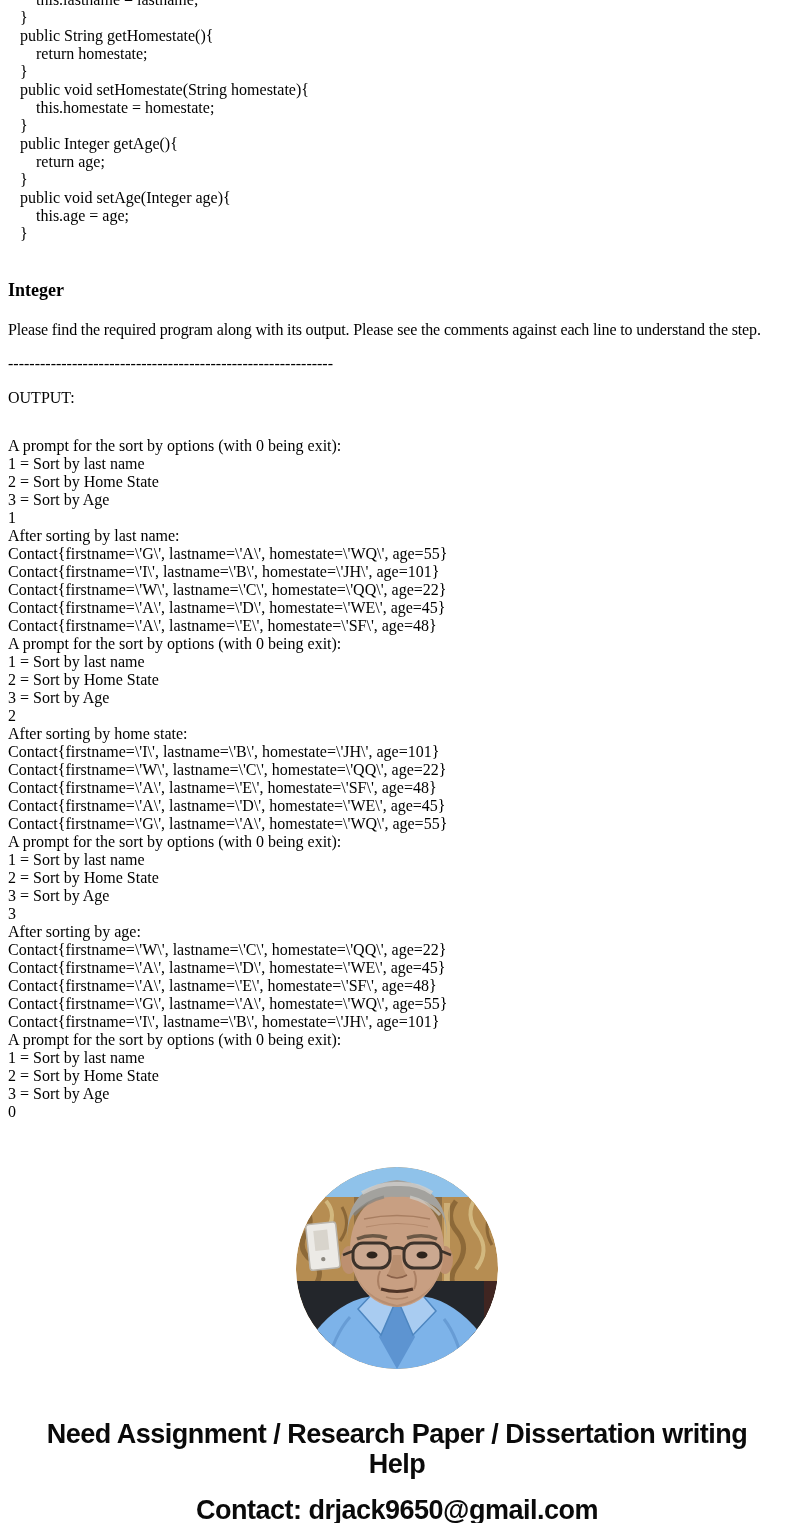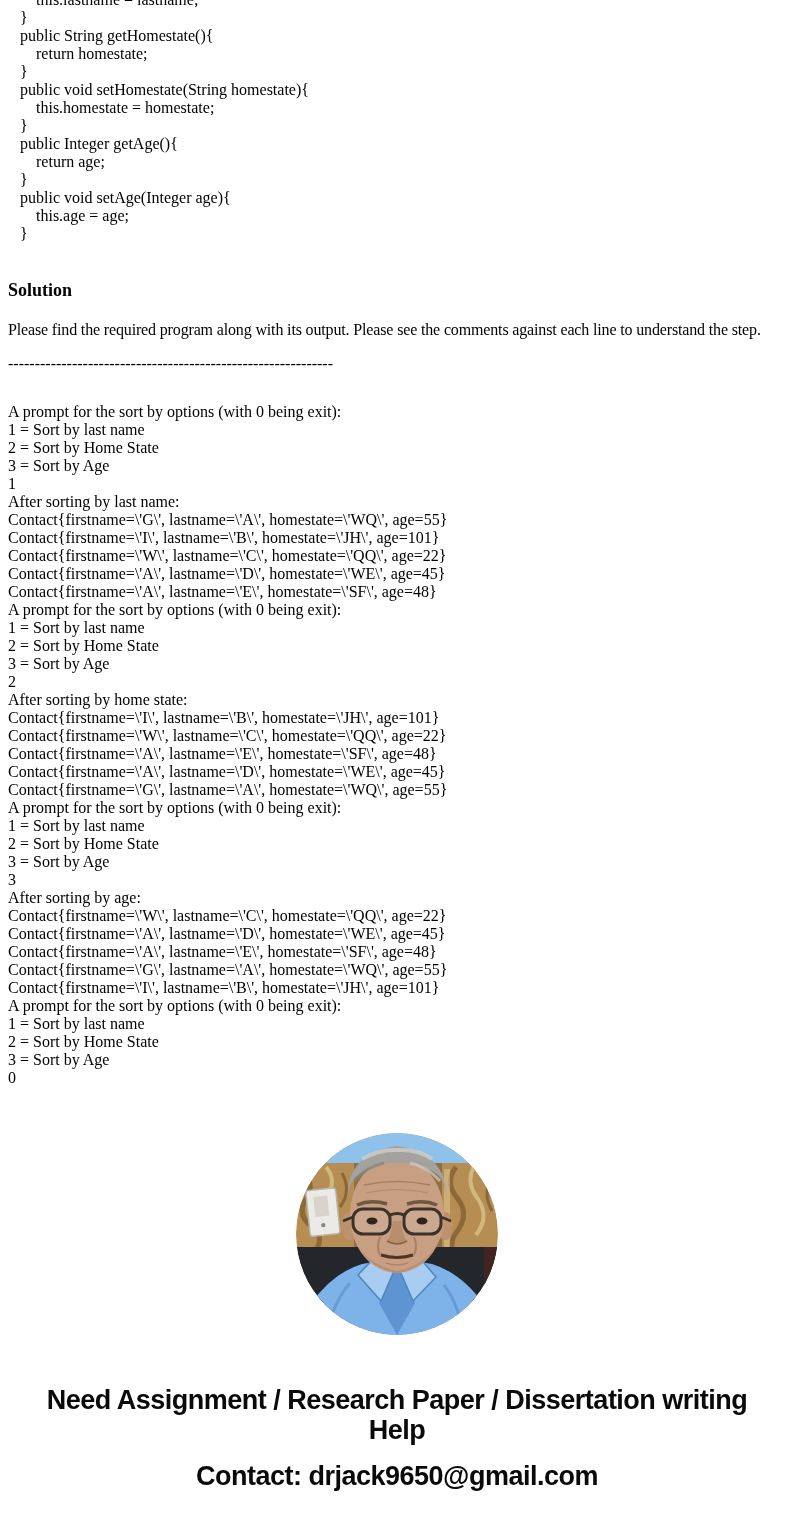--- a/index.html
+++ b/index.html
@@ -85,26 +85,27 @@
   }
   .ad-contact { margin-top: 16px; }
 </style>
 </head>
 <body>
 
 <main class="doc">
 
   <div class="code-block"><div class="code-line">       this.lastname = lastname;</div><div class="code-line">   }</div><div class="code-line">   public String getHomestate(){</div><div class="code-line">       return homestate;</div><div class="code-line">   }</div><div class="code-line">   public void setHomestate(String homestate){</div><div class="code-line">       this.homestate = homestate;</div><div class="code-line">   }</div><div class="code-line">   public Integer getAge(){</div><div class="code-line">       return age;</div><div class="code-line">   }</div><div class="code-line">   public void setAge(Integer age){</div><div class="code-line">       this.age = age;</div><div class="code-line">   }</div></div>
 
-  <h3 class="solution-heading">Solution</h3>
+  <h3 class="solution-heading">Integer</h3>
 
   <p class="intro">Please find the required program along with its output. Please see the comments against each line to understand the step.</p>
 
   <p class="divider">-------------------------------------------------------------</p>
 
+  <p class="output-label">OUTPUT:</p>
 
   <div class="output-block"><div class="output-line">A prompt for the sort by options (with 0 being exit):</div><div class="output-line">1 = Sort by last name</div><div class="output-line">2 = Sort by Home State</div><div class="output-line">3 = Sort by Age</div><div class="output-line">1</div><div class="output-line">After sorting by last name:</div><div class="output-line">Contact{firstname=\'G\', lastname=\'A\', homestate=\'WQ\', age=55}</div><div class="output-line">Contact{firstname=\'I\', lastname=\'B\', homestate=\'JH\', age=101}</div><div class="output-line">Contact{firstname=\'W\', lastname=\'C\', homestate=\'QQ\', age=22}</div><div class="output-line">Contact{firstname=\'A\', lastname=\'D\', homestate=\'WE\', age=45}</div><div class="output-line">Contact{firstname=\'A\', lastname=\'E\', homestate=\'SF\', age=48}</div><div class="output-line">A prompt for the sort by options (with 0 being exit):</div><div class="output-line">1 = Sort by last name</div><div class="output-line">2 = Sort by Home State</div><div class="output-line">3 = Sort by Age</div><div class="output-line">2</div><div class="output-line">After sorting by home state:</div><div class="output-line">Contact{firstname=\'I\', lastname=\'B\', homestate=\'JH\', age=101}</div><div class="output-line">Contact{firstname=\'W\', lastname=\'C\', homestate=\'QQ\', age=22}</div><div class="output-line">Contact{firstname=\'A\', lastname=\'E\', homestate=\'SF\', age=48}</div><div class="output-line">Contact{firstname=\'A\', lastname=\'D\', homestate=\'WE\', age=45}</div><div class="output-line">Contact{firstname=\'G\', lastname=\'A\', homestate=\'WQ\', age=55}</div><div class="output-line">A prompt for the sort by options (with 0 being exit):</div><div class="output-line">1 = Sort by last name</div><div class="output-line">2 = Sort by Home State</div><div class="output-line">3 = Sort by Age</div><div class="output-line">3</div><div class="output-line">After sorting by age:</div><div class="output-line">Contact{firstname=\'W\', lastname=\'C\', homestate=\'QQ\', age=22}</div><div class="output-line">Contact{firstname=\'A\', lastname=\'D\', homestate=\'WE\', age=45}</div><div class="output-line">Contact{firstname=\'A\', lastname=\'E\', homestate=\'SF\', age=48}</div><div class="output-line">Contact{firstname=\'G\', lastname=\'A\', homestate=\'WQ\', age=55}</div><div class="output-line">Contact{firstname=\'I\', lastname=\'B\', homestate=\'JH\', age=101}</div><div class="output-line">A prompt for the sort by options (with 0 being exit):</div><div class="output-line">1 = Sort by last name</div><div class="output-line">2 = Sort by Home State</div><div class="output-line">3 = Sort by Age</div><div class="output-line">0</div></div>
 
   <div class="avatar-wrap">
     <div class="avatar">
       <svg width="202" height="202" viewBox="0 0 202 202" xmlns="http://www.w3.org/2000/svg">
         <defs>
           <clipPath id="circ">
               <circle cx="101" cy="101" r="101"></circle>
             </clipPath>

